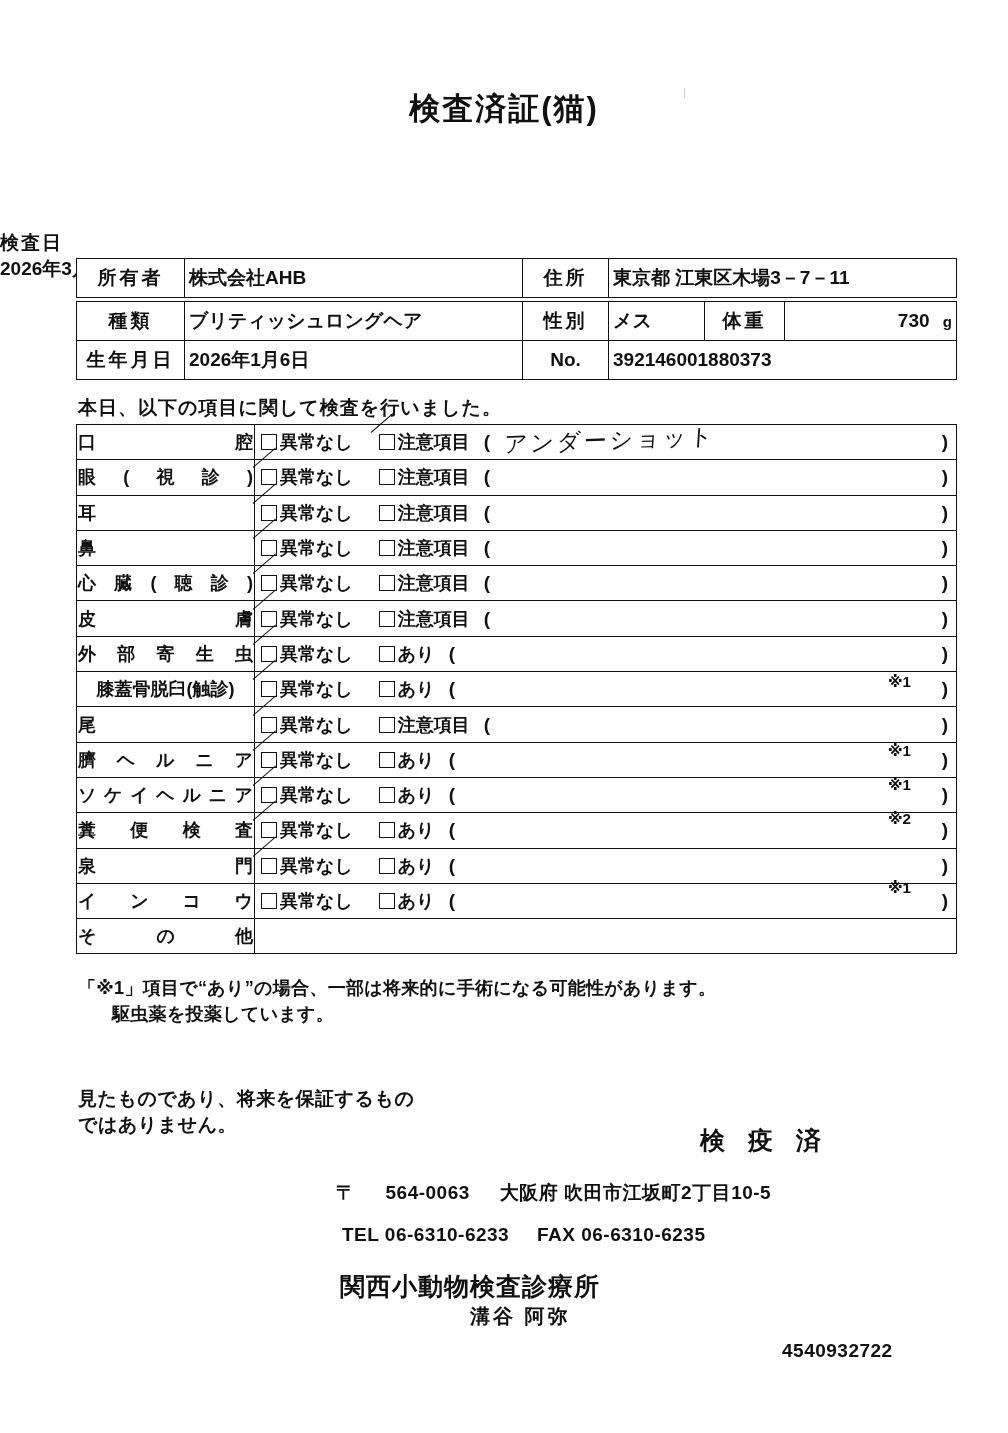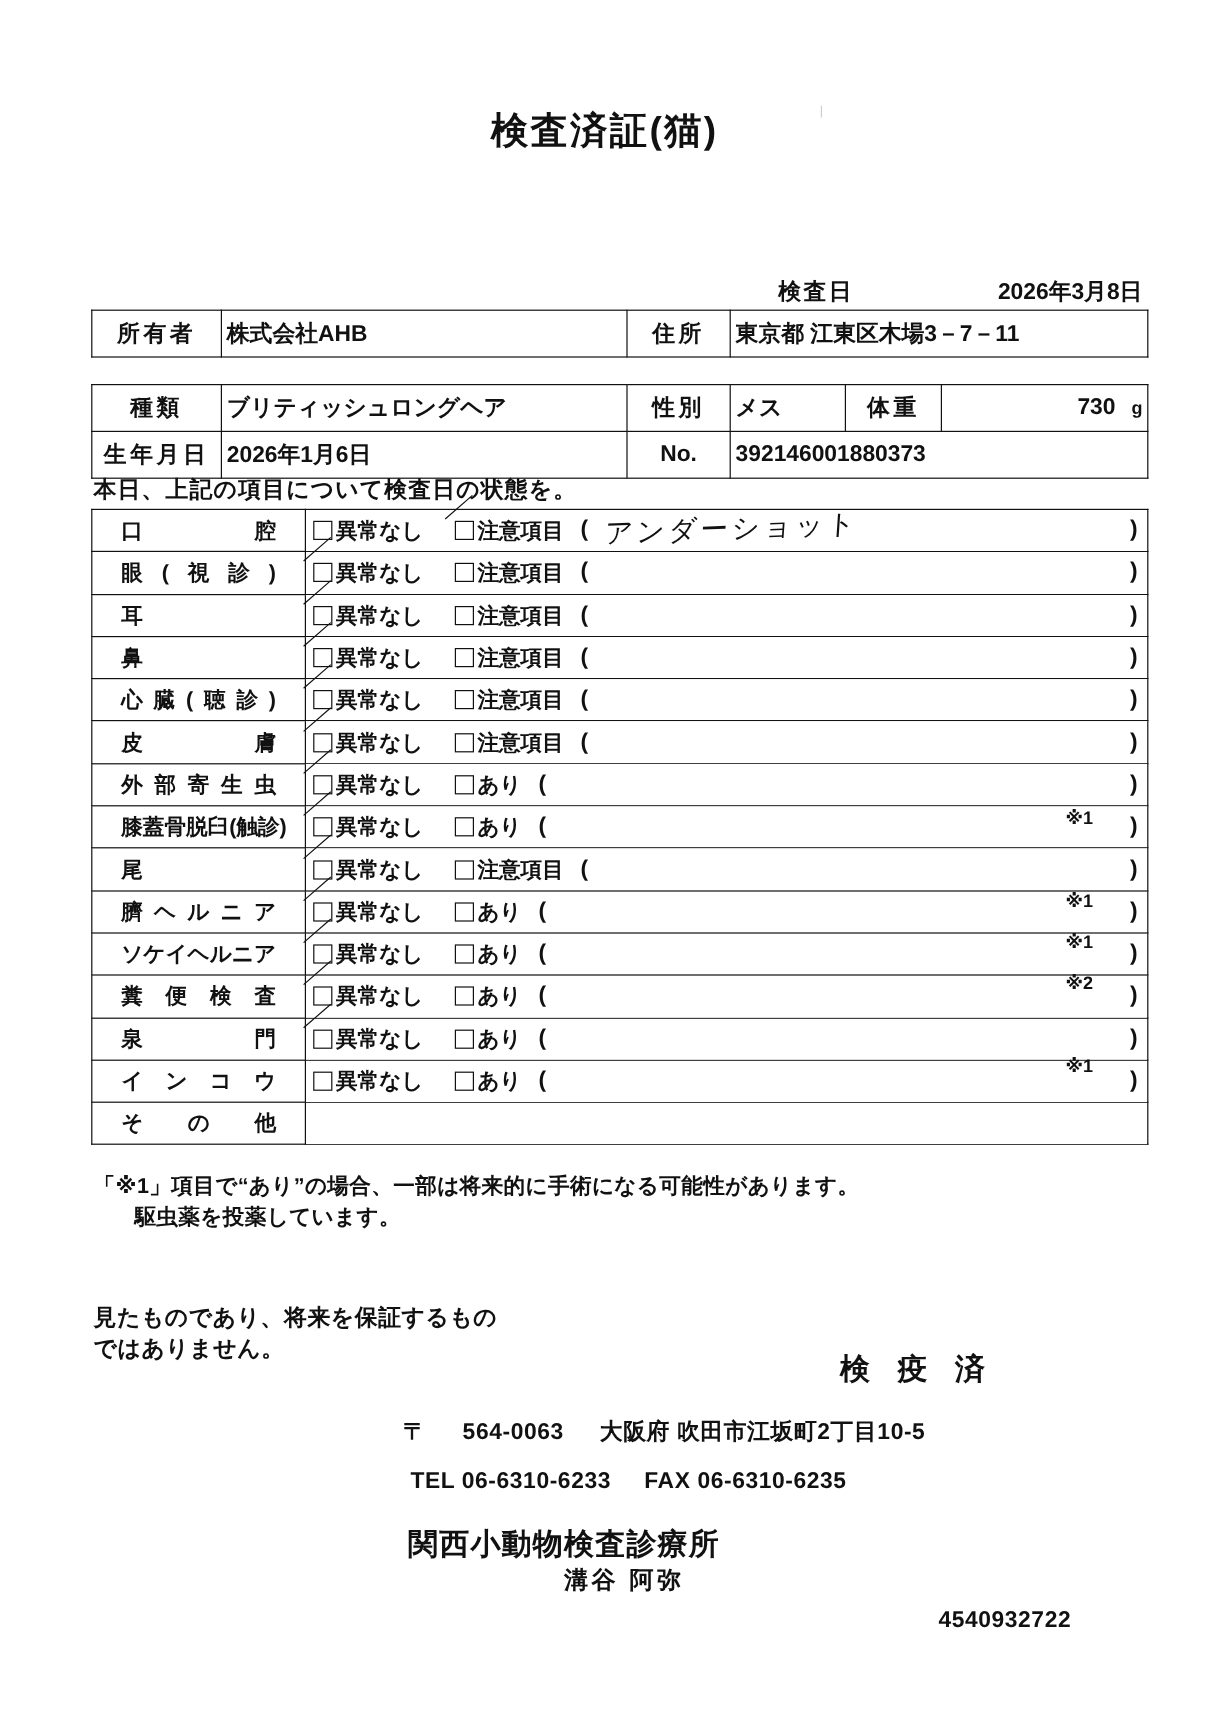--- a/index.html
+++ b/index.html
@@ -25,20 +25,21 @@
   
   .examline{
     position:absolute;
     left:0;right:0;top:142px;
     display:flex;
     justify-content:flex-end;
     align-items:baseline;
     padding-right:56px;
     font-size:19px;
     font-weight:700;
+    flex-direction:column;
   }
   .examline .lbl{margin-right:120px;letter-spacing:2px;}
   .examline .val{letter-spacing:0px;}
 
   
   .tbl{
     position:absolute;
     left:76px;
     width:880px;
     border-collapse:collapse;
@@ -52,21 +53,21 @@
     padding:0 4px;
     vertical-align:middle;
     background:#fff;
   }
   td.hdr{text-align:center;letter-spacing:3px;}
   td.val{text-align:left;}
   td.valr{text-align:right;}
   td.ctr{text-align:center;}
 
   #owner-table{top:170px;}
-  #animal-table{top:232px;}
+  #animal-table{top:213px;}
 
   
   .intro{
     position:absolute;left:78px;top:307px;
     font-size:19px;font-weight:700;letter-spacing:1px;
   }
 
   
   #checklist{
     position:absolute;left:76px;top:336px;
@@ -76,21 +77,21 @@
     border:1.6px solid #111;
     height:34.3px;
     padding:0;
     background:#fff;
     vertical-align:middle;
   }
   .rowlabel{
     font-size:18px;font-weight:700;
     text-align:justify;
     text-align-last:justify;
-    padding:0 24px !important;
+    padding:0 1px !important;
     white-space:nowrap;
   }
   .rowlabel.tight{text-align-last:center;letter-spacing:0;}
   .opts{position:relative;padding-left:6px !important;}
   .optwrap{display:flex;align-items:center;font-size:18px;font-weight:700;}
   .opt{display:flex;align-items:center;position:relative;}
   .opt.second{margin-left:26px;}
   .bx{
     display:inline-block;
     width:14px;height:14px;
@@ -235,21 +236,21 @@
       </tr>
       <tr>
         <td class="hdr">生年月日</td>
         <td class="val">2026年1月6日</td>
         <td class="ctr">No.</td>
         <td class="val" colspan="3">392146001880373</td>
       </tr>
     </tbody>
   </table>
 
-  <div class="intro">本日、上記の項目について検査日の状態を。</div>
+  <div class="intro">本日、以下の項目に関して検査を行いました。</div>
 
   <table id="checklist">
     <colgroup>
         <col style="width:178px">
         <col style="width:702px">
       </colgroup>
     <tbody id="checklist-body">
         <tr>
           <td class="rowlabel">口腔</td>
           <td class="opts">

